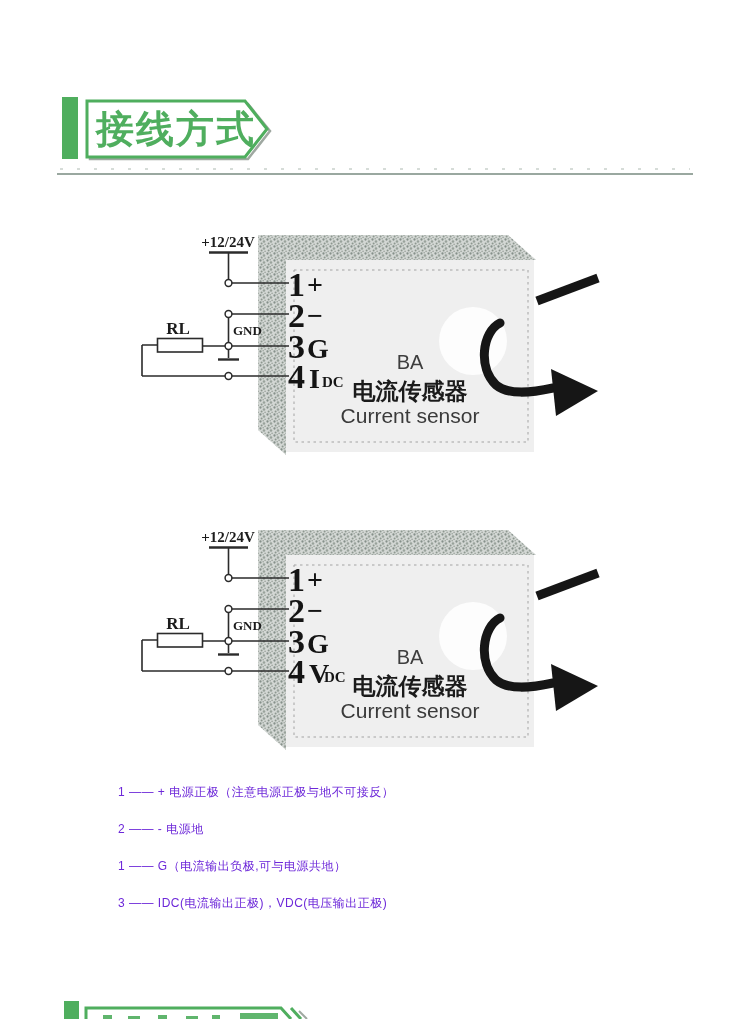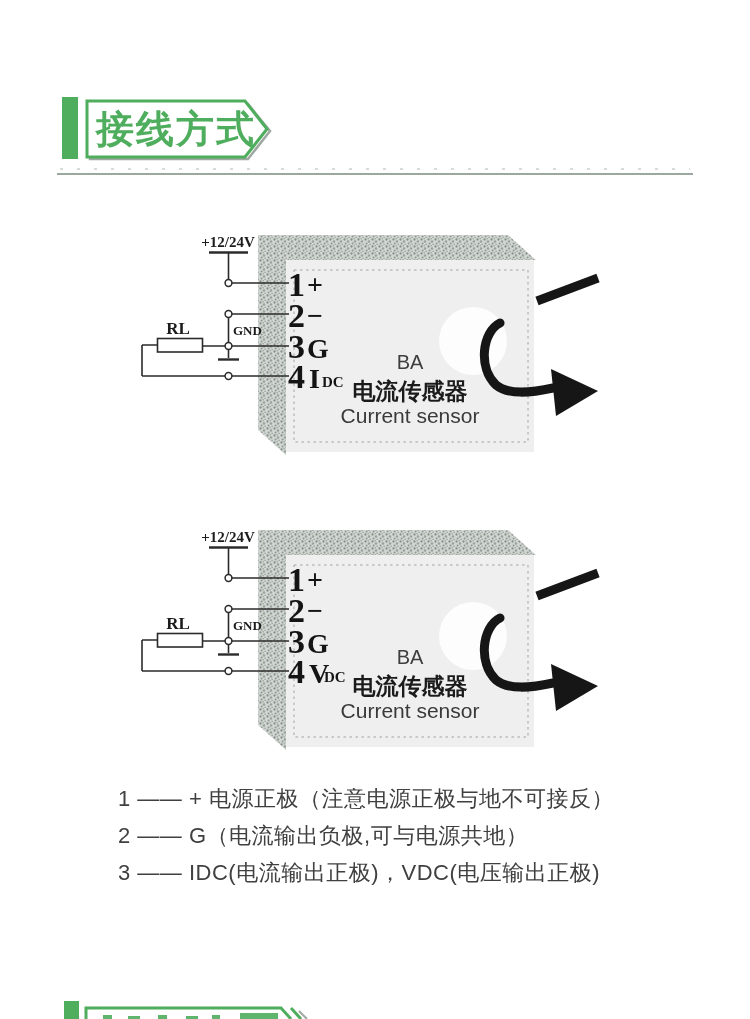--- a/index.html
+++ b/index.html
@@ -11,21 +11,21 @@
   .serif-label{font-family:"Liberation Serif","DejaVu Serif",serif;font-weight:bold;fill:#1c1c1c;}
   .term-num{font-family:"Liberation Serif","DejaVu Serif",serif;font-weight:bold;font-size:34px;fill:#141414;}
   .term-sym{font-family:"Liberation Serif","DejaVu Serif",serif;font-weight:bold;font-size:28px;fill:#141414;}
   .term-sub{font-family:"Liberation Serif","DejaVu Serif",serif;font-weight:bold;font-size:15px;fill:#141414;}
   .dev-model{font-size:20px;fill:#3e3e3e;}
   .dev-cn{font-size:23px;font-weight:bold;fill:#1b1b1b;}
   .dev-en{font-size:21px;fill:#3a3a3a;}
   .section-title{font-size:38px;font-weight:bold;fill:#4fae5e;letter-spacing:2px;}
   .notes{
     position:absolute;left:118px;top:784px;width:560px;
-    color:#404040;font-size:22px;
+    color:#6d28d9;font-size:12px;
   }
   .note-item{height:22px;margin-bottom:15px;white-space:nowrap;letter-spacing:0.5px;}
 </style>
 </head>
 <body>
 
 <div class="page">
 
   <svg class="overlay" width="750" height="1019" viewBox="0 0 750 1019">
     <defs>
@@ -140,17 +140,18 @@
         <rect x="158" y="1015" width="9" height="4"></rect>
         <rect x="186" y="1016" width="12" height="3"></rect>
         <rect x="212" y="1015" width="8" height="4"></rect>
         <rect x="240" y="1013" width="38" height="6"></rect>
       </g>
     </g>
   </svg>
 
   <div class="notes">
     <div class="note-item">1 —— + 电源正极（注意电源正极与地不可接反）</div>
-    <div class="note-item">2 —— G（电流输出负极,可与电源共地）</div>
+    <div class="note-item">2 —— - 电源地</div>
+    <div class="note-item">1 —— G（电流输出负极,可与电源共地）</div>
     <div class="note-item">3 —— IDC(电流输出正极)，VDC(电压输出正极)</div>
   </div>
 
 </div>
 
 </body></html>

